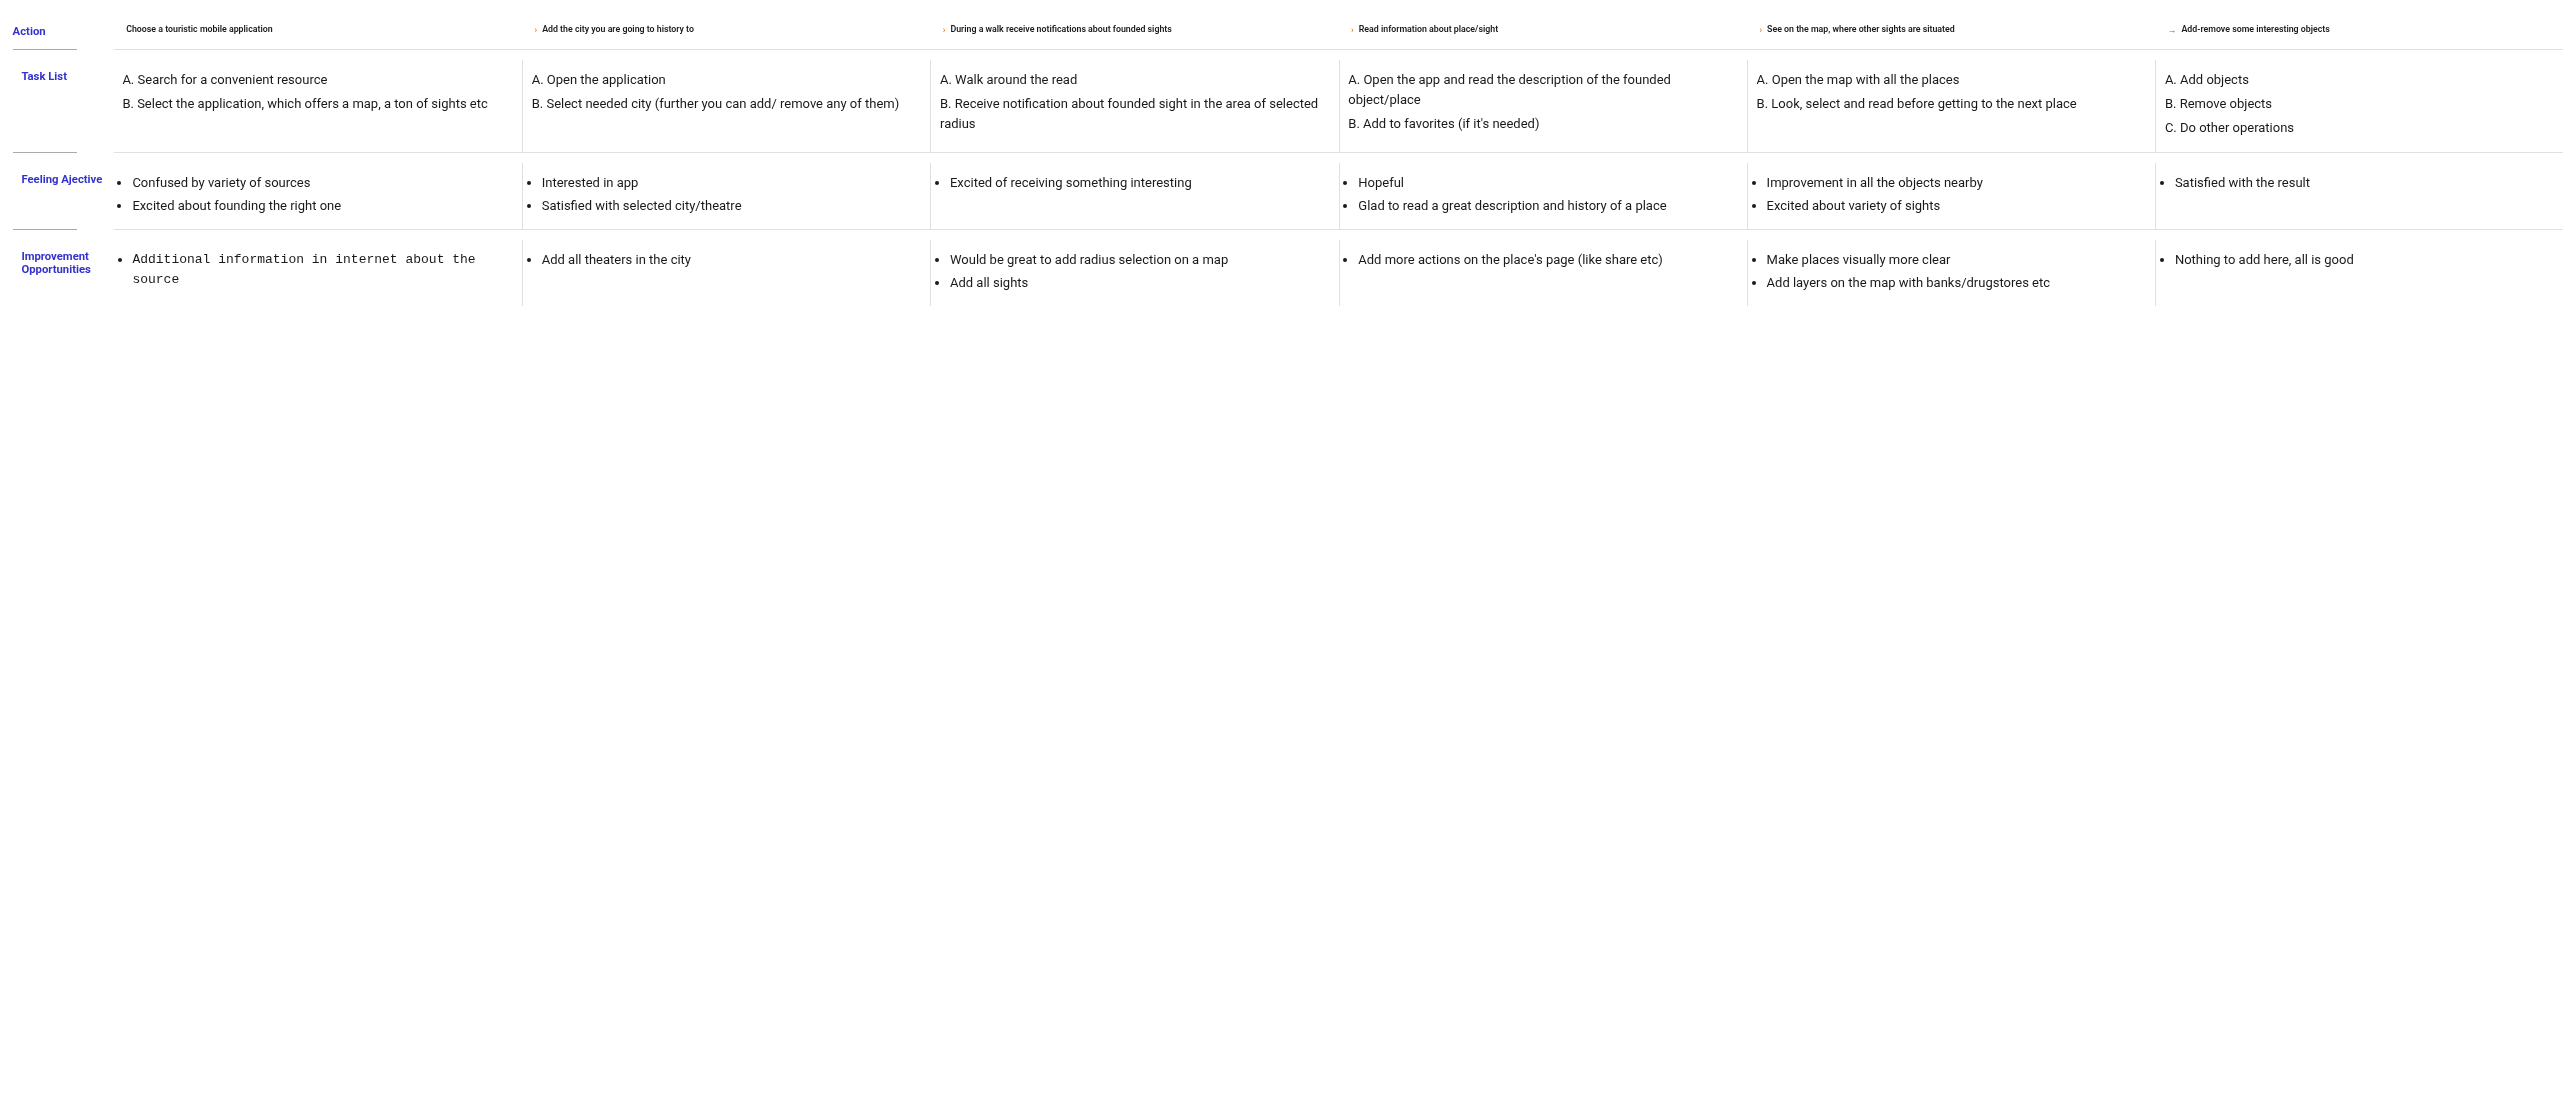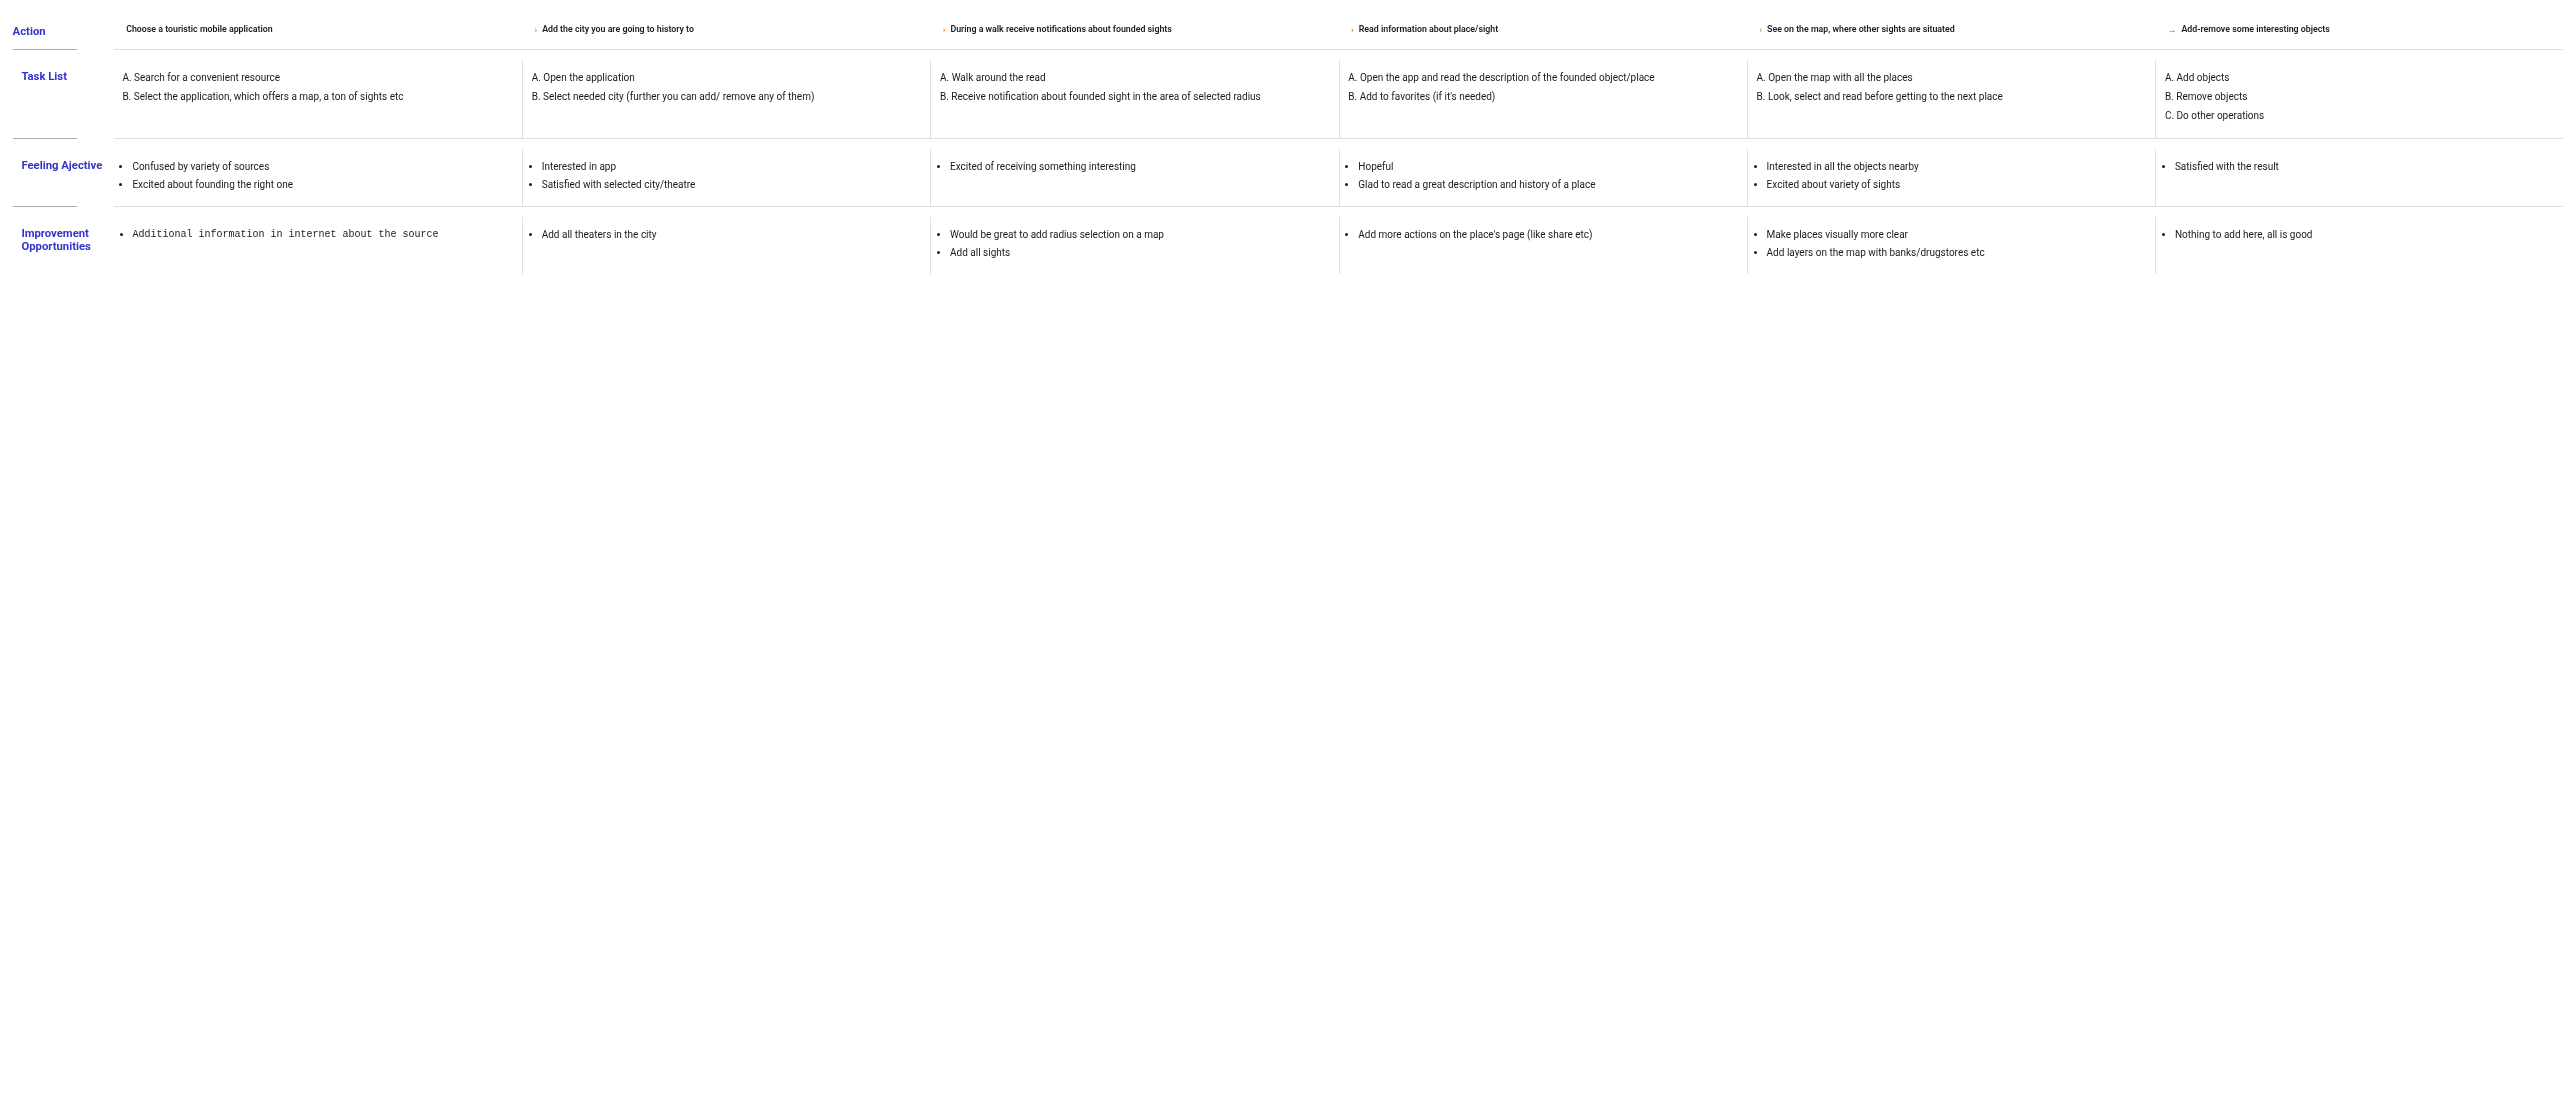--- a/index.html
+++ b/index.html
@@ -48,21 +48,21 @@
       font-size: 8.8px;
     }
     .arrow-orange { color: #f57c00; }
     .arrow-red { color: #e53935; }
     .header-text { flex: 1; }
 
     
     .content-cell {
       padding: 10px 8.8px;
       border-left: 0.6px solid #e0e0e0;
-      font-size: 10px;
+      font-size: 13px;
       line-height: 1.55;
       color: #1a1a1a;
     }
     .content-cell:first-of-type, .content-cell.no-border {
       border-left: none;
     }
     .content-cell p { margin-bottom: 3.8px; }
     .content-cell ul {
       list-style: disc;
       padding-left: 10px;
@@ -171,21 +171,21 @@
       </ul>
     </div>
     <div class="content-cell">
       <ul>
         <li>Hopeful</li>
         <li>Glad to read a great description and history of a place</li>
       </ul>
     </div>
     <div class="content-cell">
       <ul>
-        <li>Interested in all the objects nearby</li>
+        <li>Improvement in all the objects nearby</li>
         <li>Excited about variety of sights</li>
       </ul>
     </div>
     <div class="content-cell">
       <ul>
         <li>Satisfied with the result</li>
       </ul>
     </div>
     <div style="padding: 0px 8.8px 5px 0px; grid-column: 1;">
       <div style="border-top: 0.6px solid rgb(170, 170, 170); width: 70%; margin-bottom: 5px;"></div>

